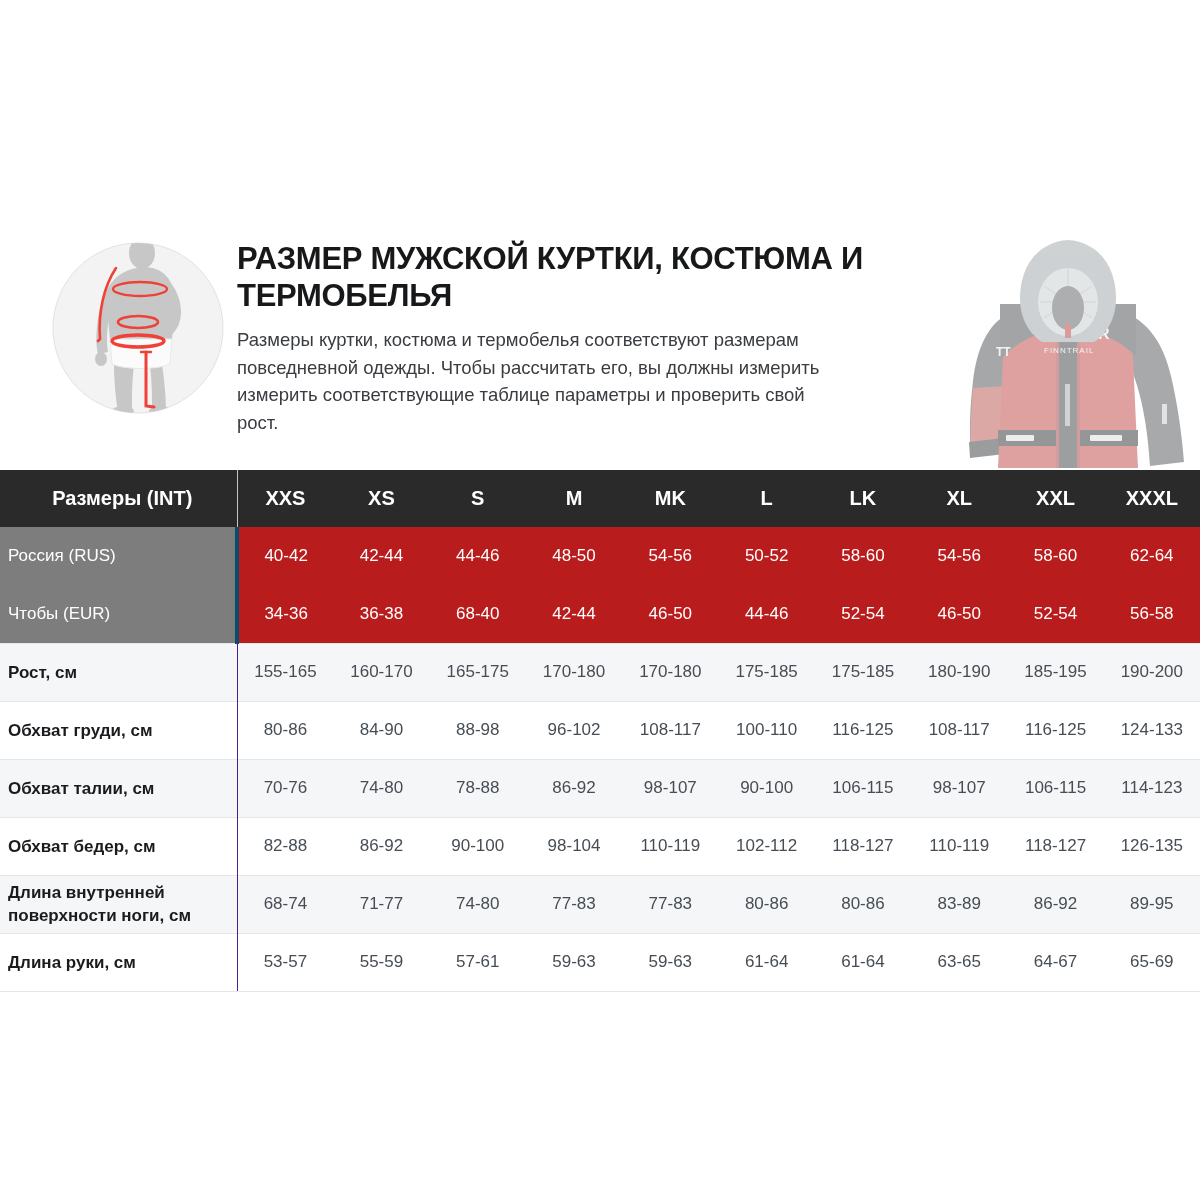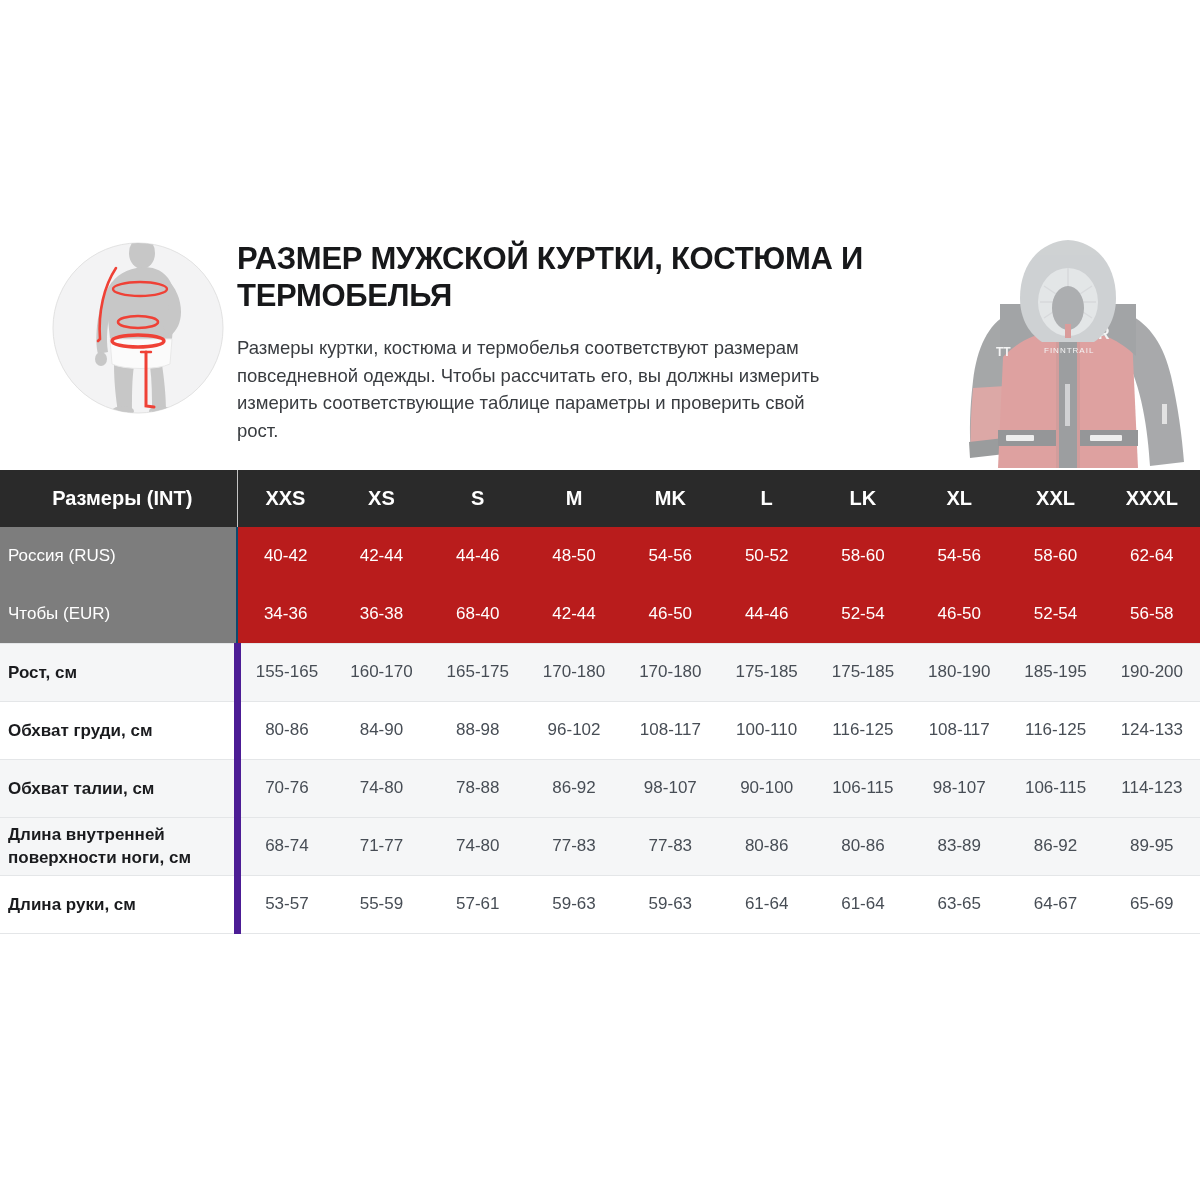--- a/index.html
+++ b/index.html
@@ -7,39 +7,39 @@
   .page { position:relative; width:1200px; height:1200px; background:#ffffff; overflow:hidden; }
 
   
   .measure-circle { position:absolute; left:52px; top:242px; width:172px; height:172px; }
   .hero-text { position:absolute; left:237px; top:240px; width:700px; }
   .hero-text h1 {
     font-size:31px; line-height:37px; font-weight:800; color:#17181a;
     letter-spacing:-0.3px; white-space:pre-line; text-transform:uppercase;
   }
   .hero-text p {
-    margin-top:20px; font-size:18.5px; line-height:27.5px; color:#393c40; white-space:pre-line;
+    margin-top:12px; font-size:18.5px; line-height:27.5px; color:#393c40; white-space:pre-line;
   }
   .jacket-wrap { position:absolute; top:236px; right:0; width:252px; height:234px; z-index:0; }
 
   
   table.size-table { position:absolute; top:470px; left:0; width:1200px; border-collapse:collapse; table-layout:fixed; z-index:1; background:#fff; }
   table.size-table col.c-label { width:237px; }
   table.size-table th, table.size-table td { vertical-align:middle; text-align:center; }
 
   thead th { background:#2a2a2a; color:#ffffff; height:57px; font-size:20px; font-weight:bold; }
   th.corner { text-align:left; padding-left:8px; border-right:1px solid #c4c4c4; }
 
   tr.region-row td { background:#b91c1c; color:#ffffff; height:58px; font-size:17px; font-weight:normal; }
-  tr.region-row td.rlabel { background:#7d7d7d; text-align:left; padding-left:8px; font-size:17px; border-right:2px solid #0c4a6e; }
+  tr.region-row td.rlabel { background:#7d7d7d; text-align:left; padding-left:8px; font-size:17px; border-right:4px solid #0c4a6e; }
 
   tr.measure-row td { height:58px; font-size:17px; color:#474d55; background:#ffffff; border-top:1px solid #e4e6e8; }
   tr.measure-row td.rlabel {
     text-align:left; padding-left:8px; padding-right:10px; font-weight:bold; color:#1a1b1e;
-    border-right:7px solid #4c1d95; white-space:pre-line; line-height:23px;
+    border-right:1px solid #4c1d95; white-space:pre-line; line-height:23px;
   }
   tr.measure-row.alt td { background:#f5f6f7; }
   tr.measure-row:last-child td { border-bottom:1px solid #e4e6e8; }
 </style>
 </head>
 <body>
 
 <div class="page">
 
   <div class="measure-circle">
@@ -212,20 +212,33 @@
         <td>74-80</td>
         <td>78-88</td>
         <td>86-92</td>
         <td>98-107</td>
         <td>90-100</td>
         <td>106-115</td>
         <td>98-107</td>
         <td>106-115</td>
         <td>114-123</td>
       </tr>
+      <tr class="measure-row">
+        <td class="rlabel">Обхват бедер, см</td>
+        <td>82-88</td>
+        <td>86-92</td>
+        <td>90-100</td>
+        <td>98-104</td>
+        <td>110-119</td>
+        <td>102-112</td>
+        <td>118-127</td>
+        <td>110-119</td>
+        <td>118-127</td>
+        <td>126-135</td>
+      </tr>
       <tr class="measure-row alt">
         <td class="rlabel">Длина внутренней
 поверхности ноги, см</td>
         <td>68-74</td>
         <td>71-77</td>
         <td>74-80</td>
         <td>77-83</td>
         <td>77-83</td>
         <td>80-86</td>
         <td>80-86</td>

